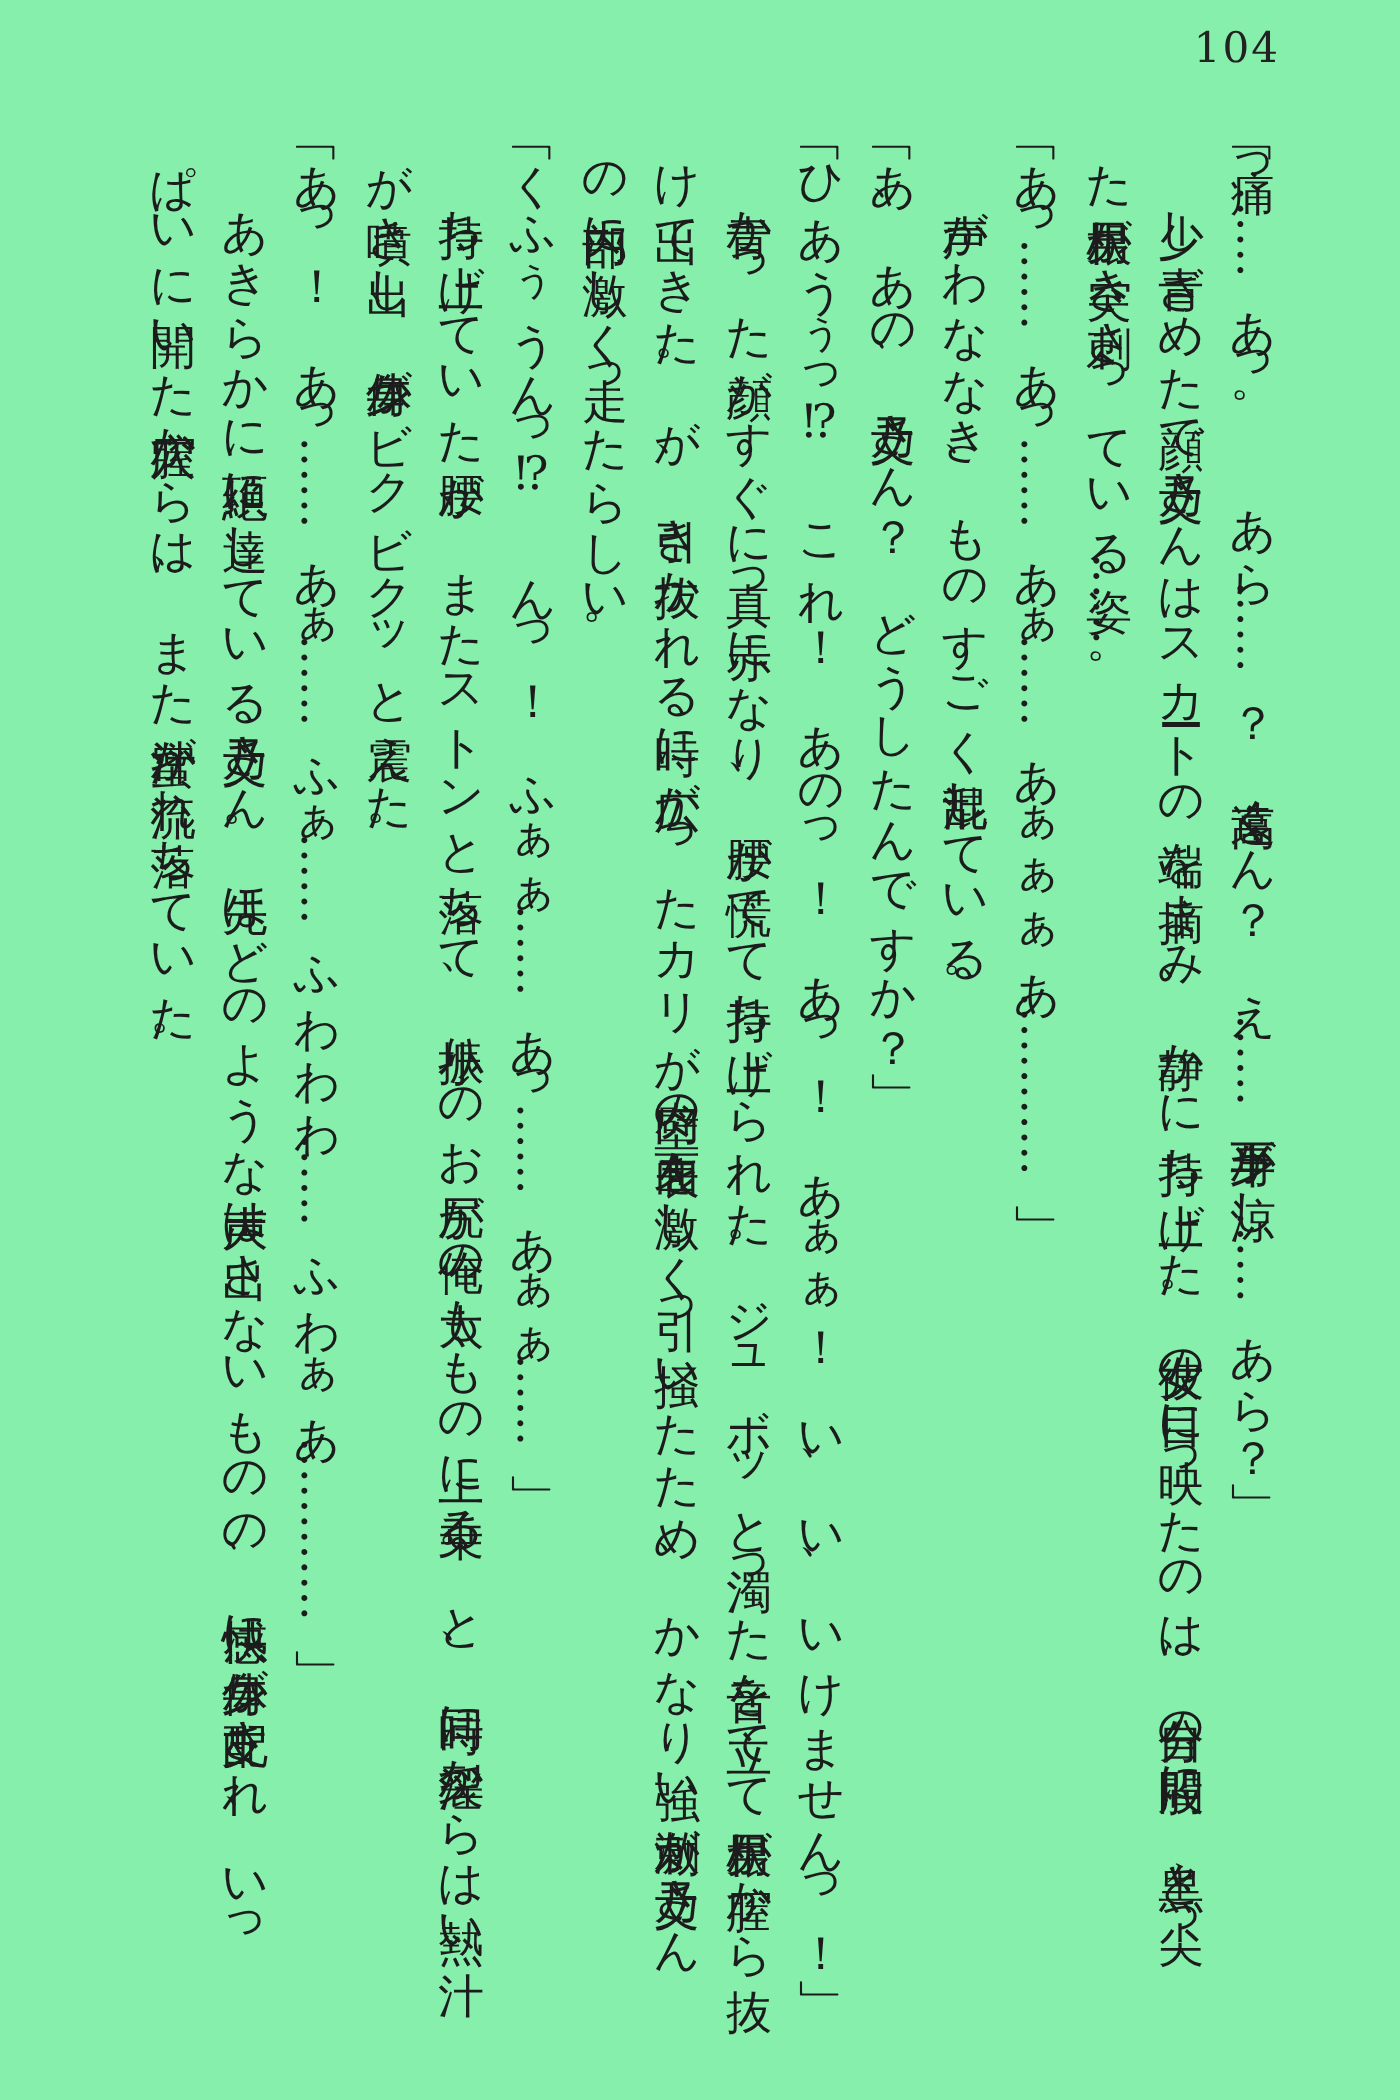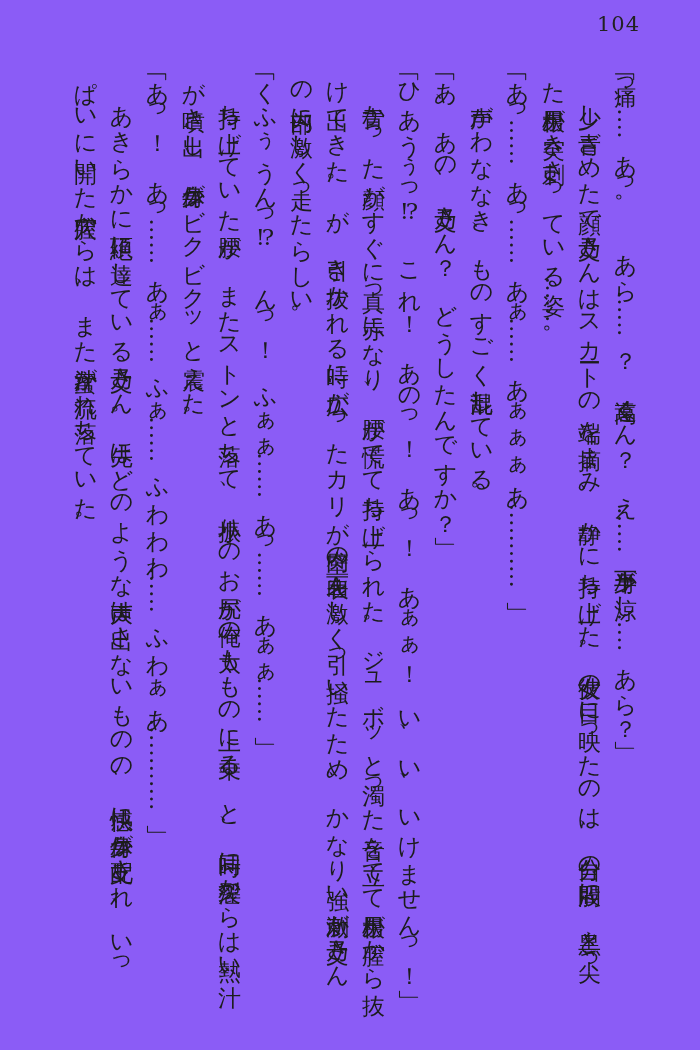--- a/index.html
+++ b/index.html
@@ -1,19 +1,19 @@
 <!DOCTYPE html>
 <html lang="ja"><head>
 <meta charset="utf-8">
 <style>
   html,body{margin:0;padding:0;}
   .page{
     position:relative;
     width:700px;height:1050px;
-    background:#8b5cf6;
+    background:#86efac;
     overflow:hidden;
     font-family:"DejaVu Serif","Liberation Serif",serif;
     color:#1c1c1c;
   }
   .page-number{
     position:absolute;
     top:12px;right:60px;
     font-size:21px;
     letter-spacing:1px;
     color:#222;

